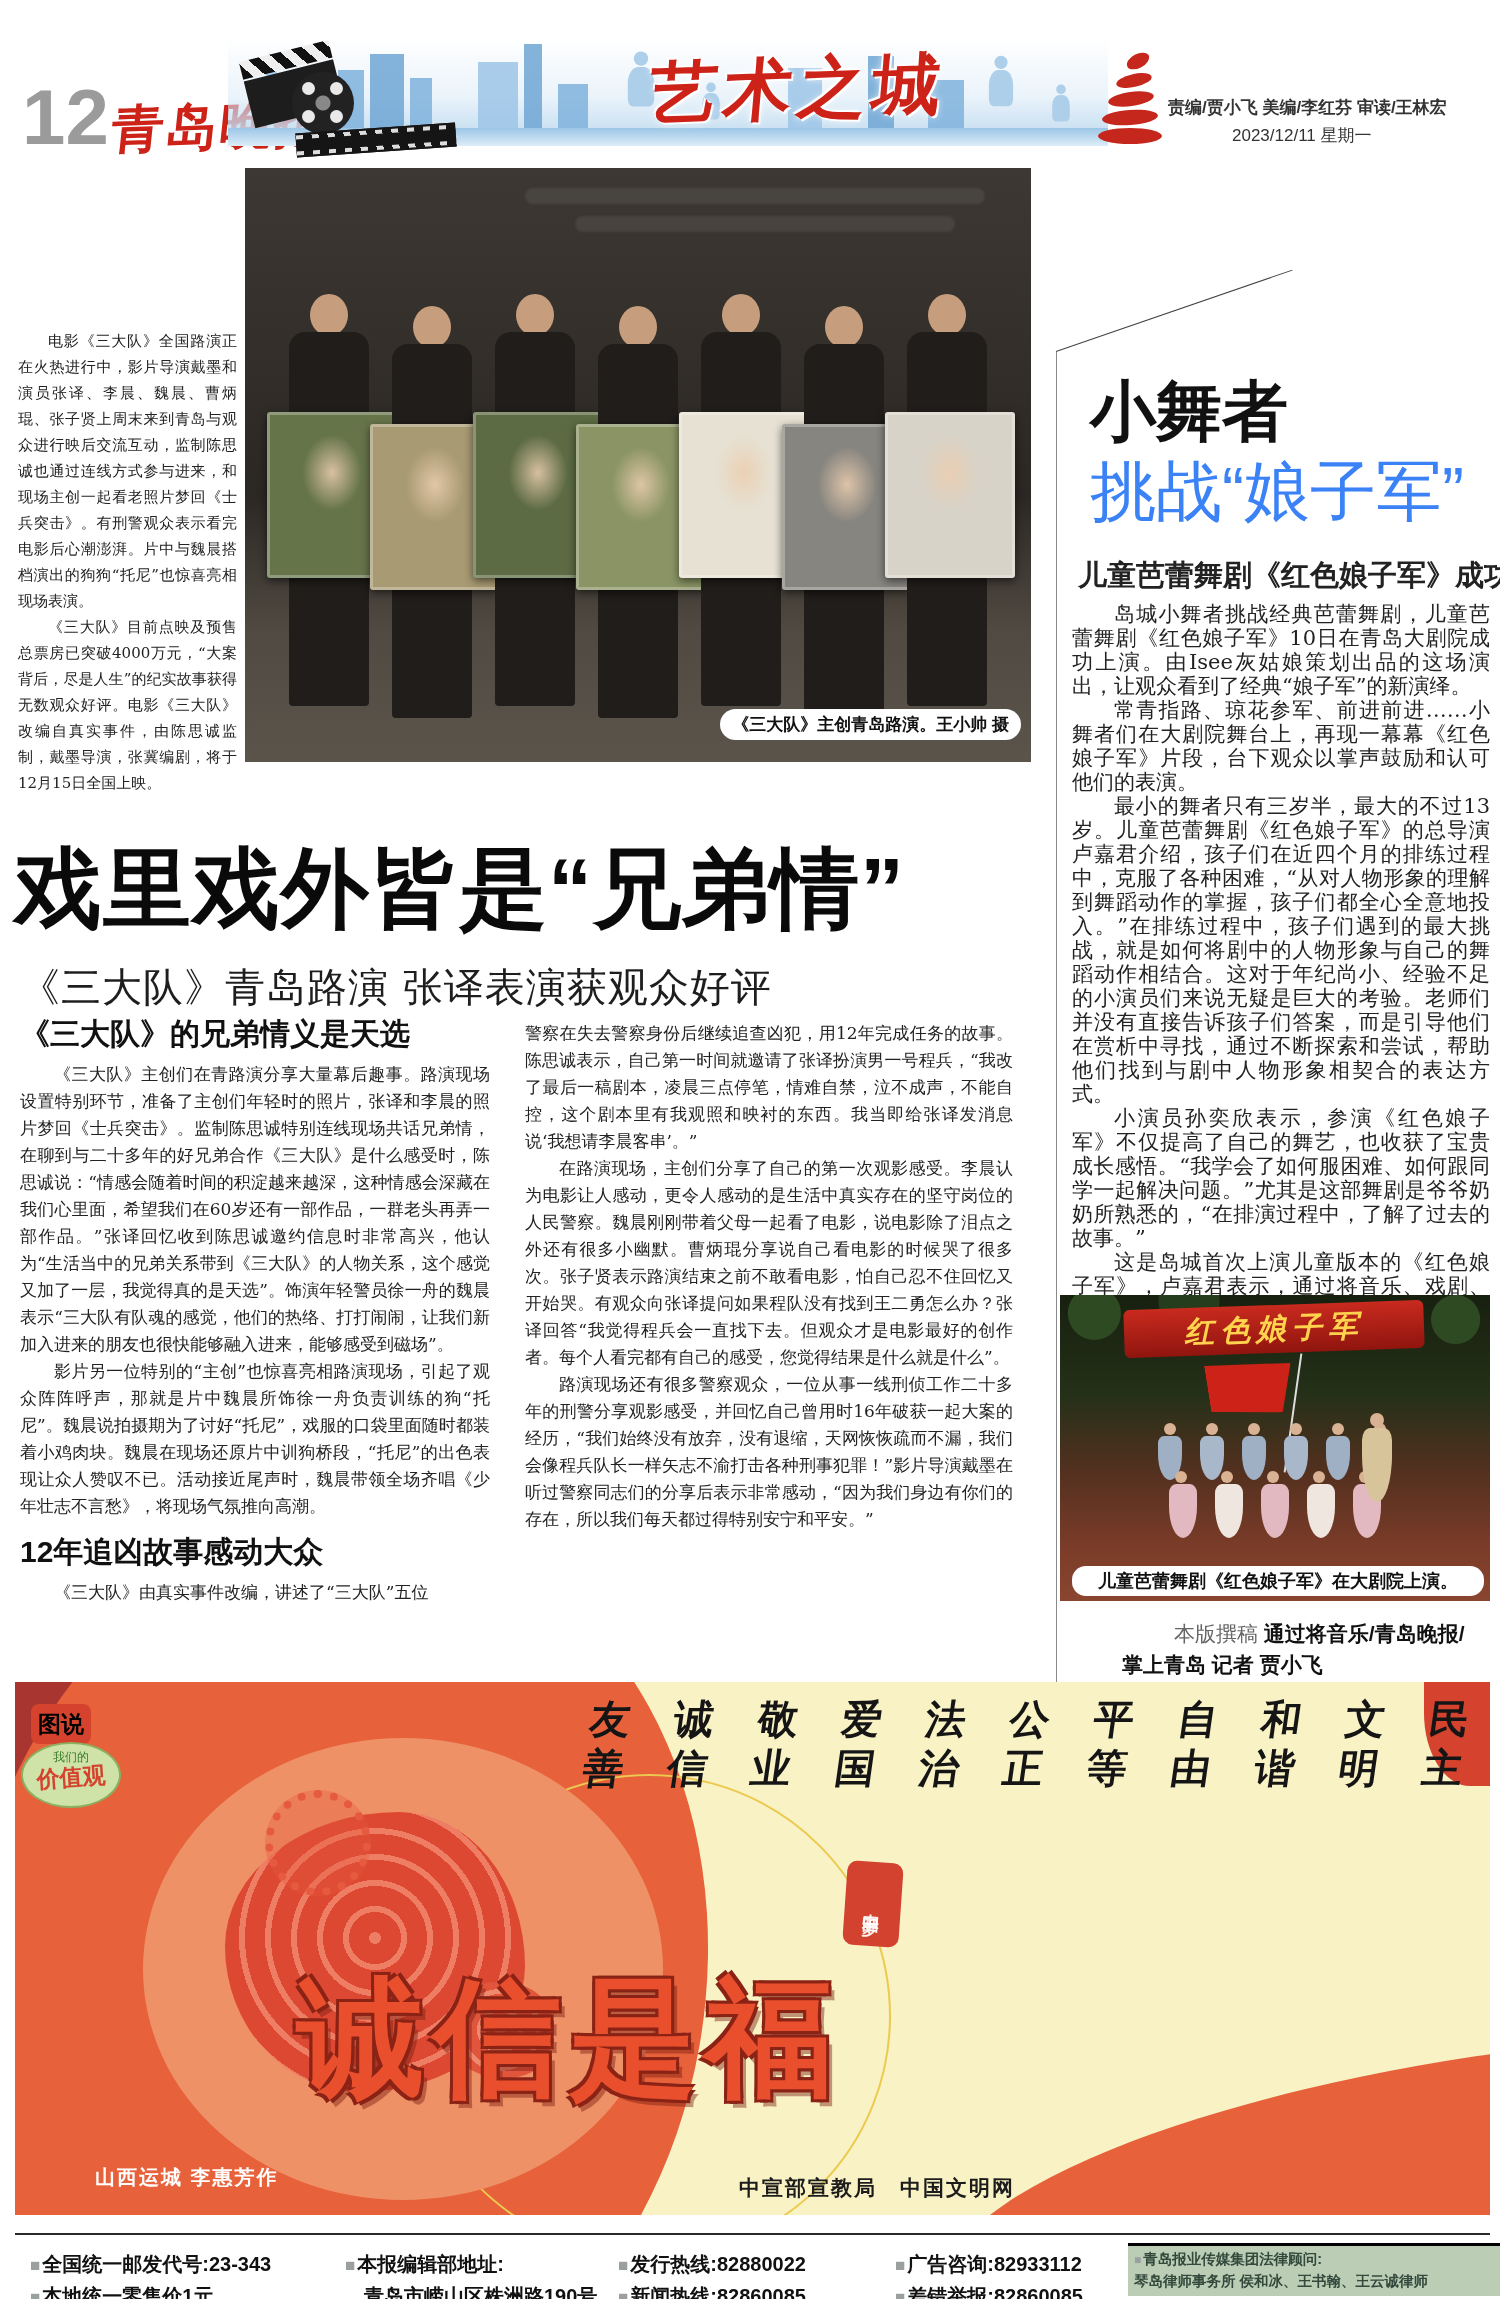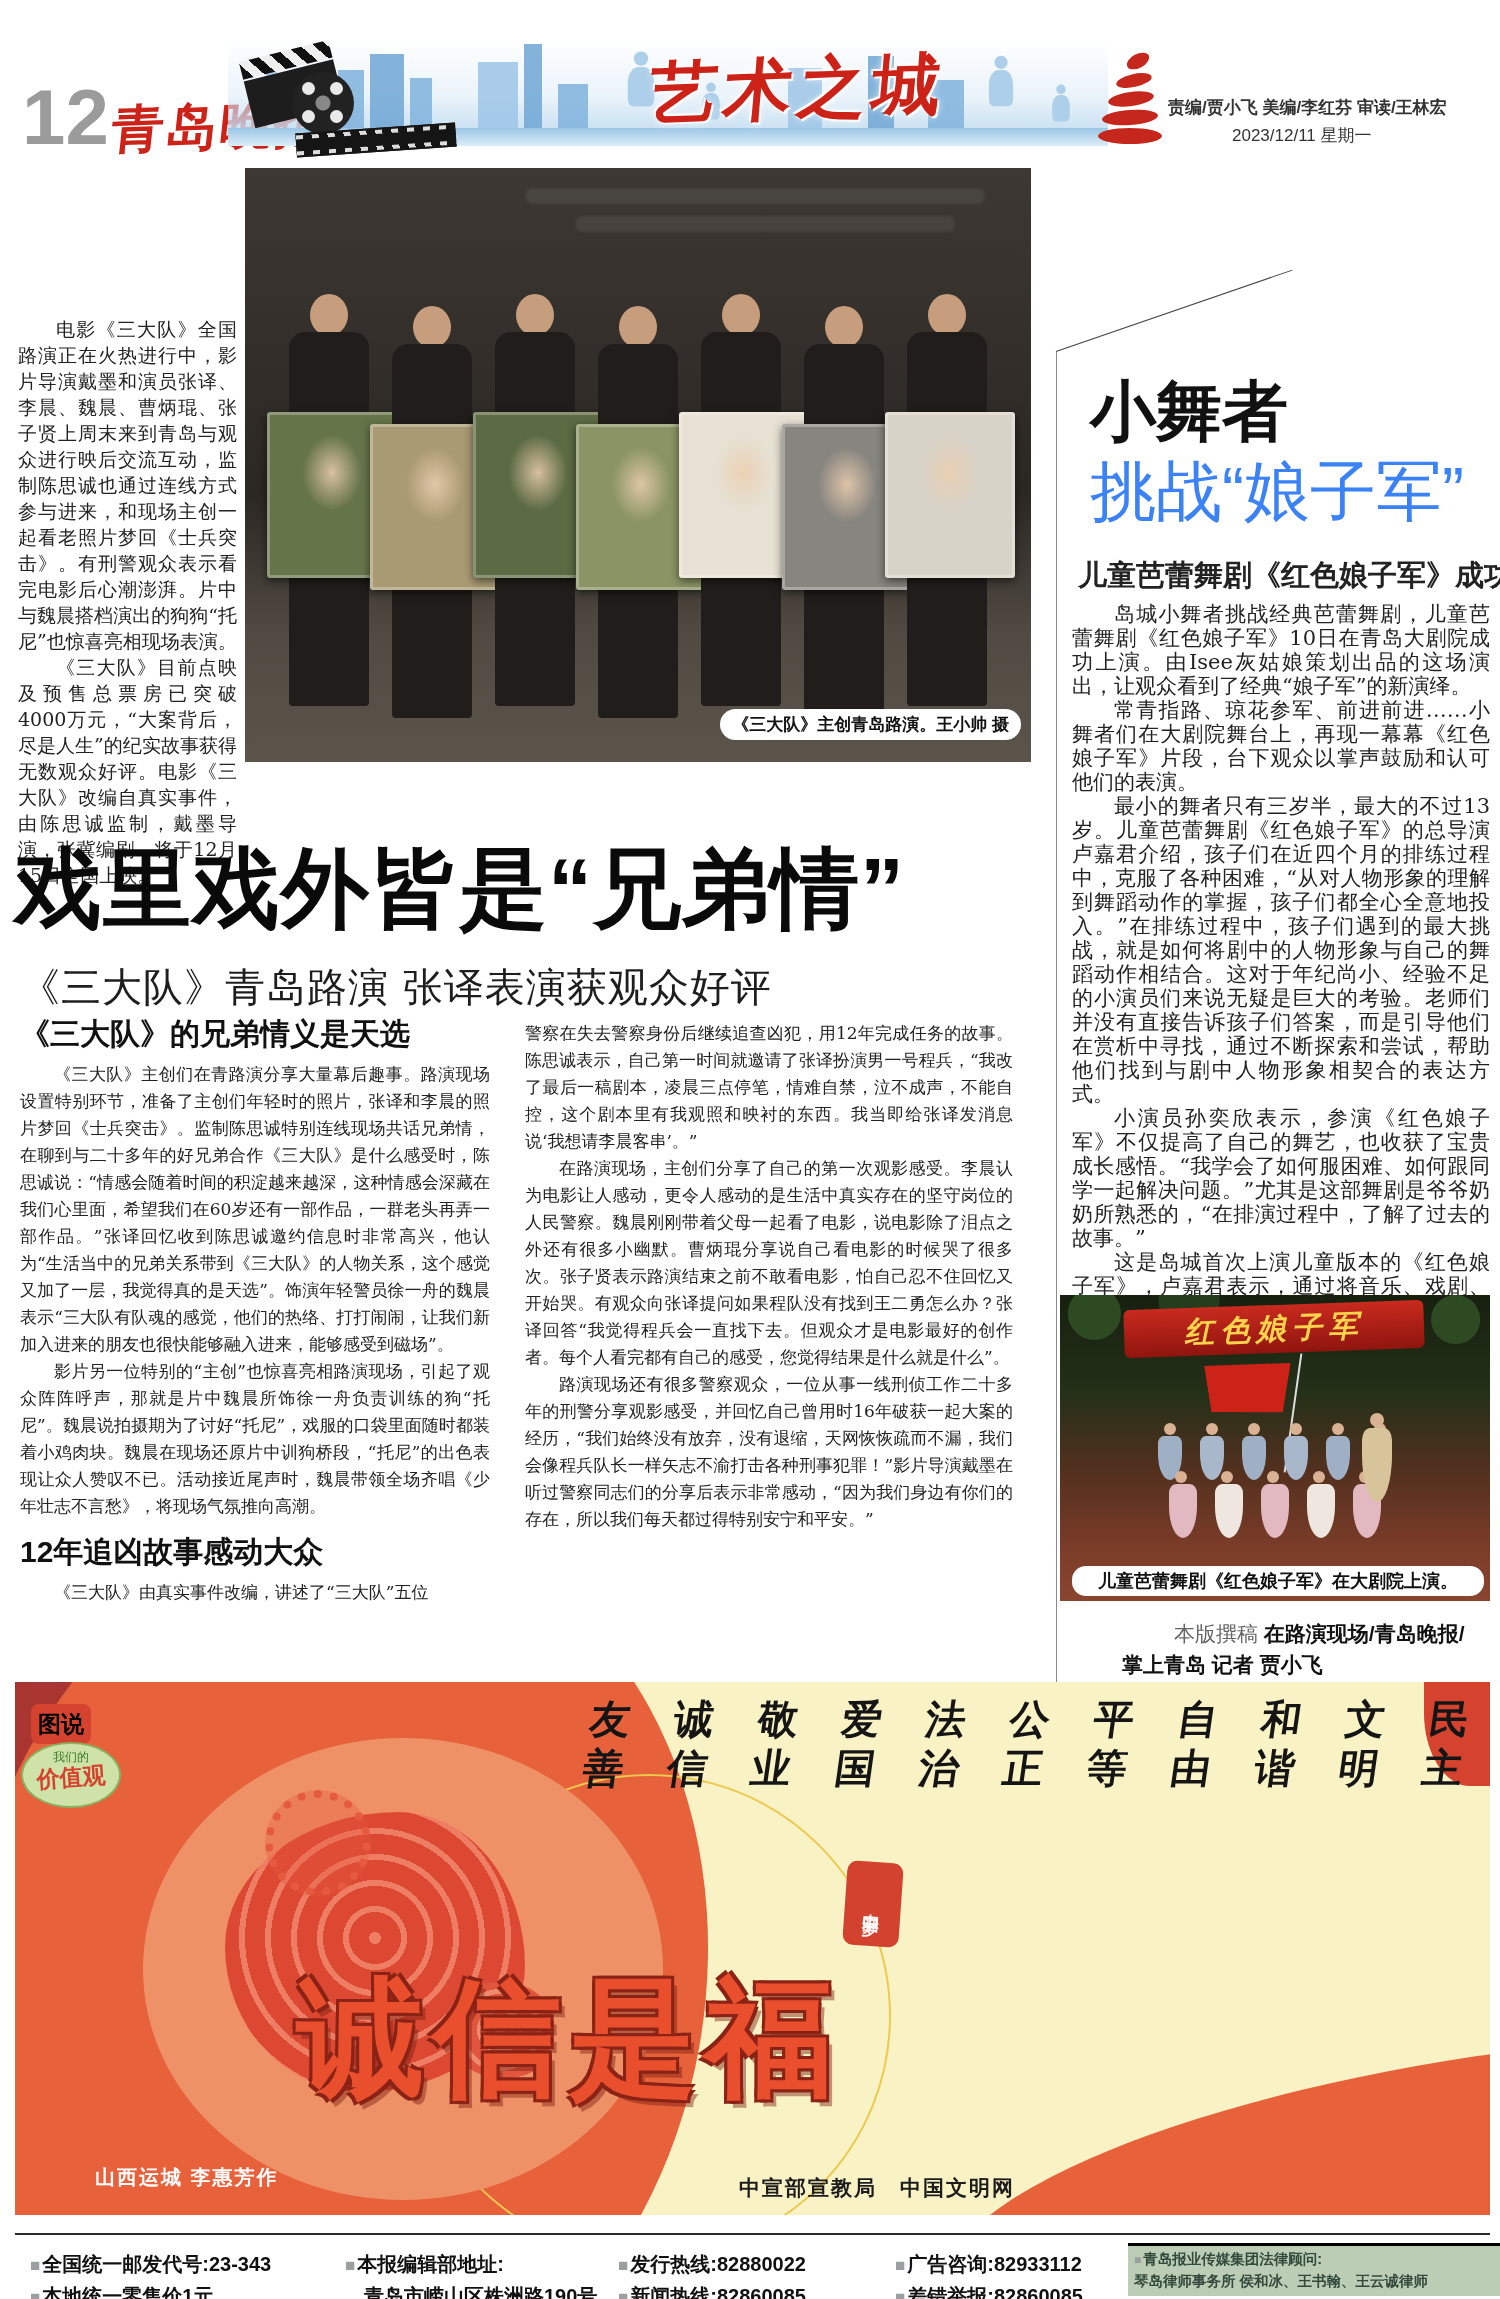--- a/index.html
+++ b/index.html
@@ -33,21 +33,21 @@
     background-image:repeating-linear-gradient(90deg,#ddd 0 7px,transparent 7px 16px),
                      repeating-linear-gradient(90deg,#ddd 0 7px,transparent 7px 16px),
                      linear-gradient(#151515,#151515);
     background-size:100% 4px,100% 4px,100% 100%;background-position:0 2px,0 18px,0 0;background-repeat:no-repeat;}
   .sculpt{left:1094px;top:44px;width:70px;height:100px;}
   .sculpt i{position:absolute;background:#c5271d;border-radius:50%;}
   .editors{left:1168px;top:96px;font-family:"Liberation Sans",sans-serif;font-weight:700;font-size:17px;color:#333;}
   .date{left:1232px;top:124px;font-family:"Liberation Sans",sans-serif;font-size:17px;color:#333;}
 
   
-  .lead-col{left:18px;top:316px;width:219px;font-size:19px;line-height:26px;text-align:justify;}
+  .lead-col{left:18px;top:328px;width:219px;font-size:15px;line-height:26px;text-align:justify;}
   .lead-col p{margin:0;text-indent:2em;}
 
   
   .lead-photo{left:245px;top:168px;width:786px;height:594px;overflow:hidden;
     background:linear-gradient(to bottom,#3d3833 0%,#2b2723 55%,#504a42 78%,#5a544b 100%);}
   .wm{position:absolute;left:280px;top:20px;width:460px;height:16px;background:rgba(255,255,255,.07);border-radius:8px;filter:blur(1px);}
   .wm2{top:48px;left:330px;width:380px;}
   .people-row{position:absolute;left:36px;right:36px;bottom:48px;height:420px;display:flex;
     justify-content:space-between;align-items:flex-start;}
   .person{position:relative;width:96px;height:412px;}
@@ -312,21 +312,21 @@
         <span class="dancer dancer-front" style="--dc: #efe6e0;"></span>
         <span class="dancer dancer-front" style="--dc: #e3b9c1;"></span>
       </div>
     <div class="lead-dancer"></div>
     <div class="stage-caption">儿童芭蕾舞剧《红色娘子军》在大剧院上演。</div>
   </div>
 
   <div class="abs byline">
     <div class="l1">
       <span class="lbl">本版撰稿</span>
-      <span class="rest">在路演现场/青岛晚报/</span>
+      <span class="rest">通过将音乐/青岛晚报/</span>
     </div>
     <div class="l2">掌上青岛  记者 贾小飞</div>
   </div>
 
   <div class="abs ad">
     <div class="ad-red"></div>
     <div class="ad-orange"></div>
     <div class="ad-ring"></div>
     <div class="ad-salmon"></div>
     <div class="cut1"></div>

